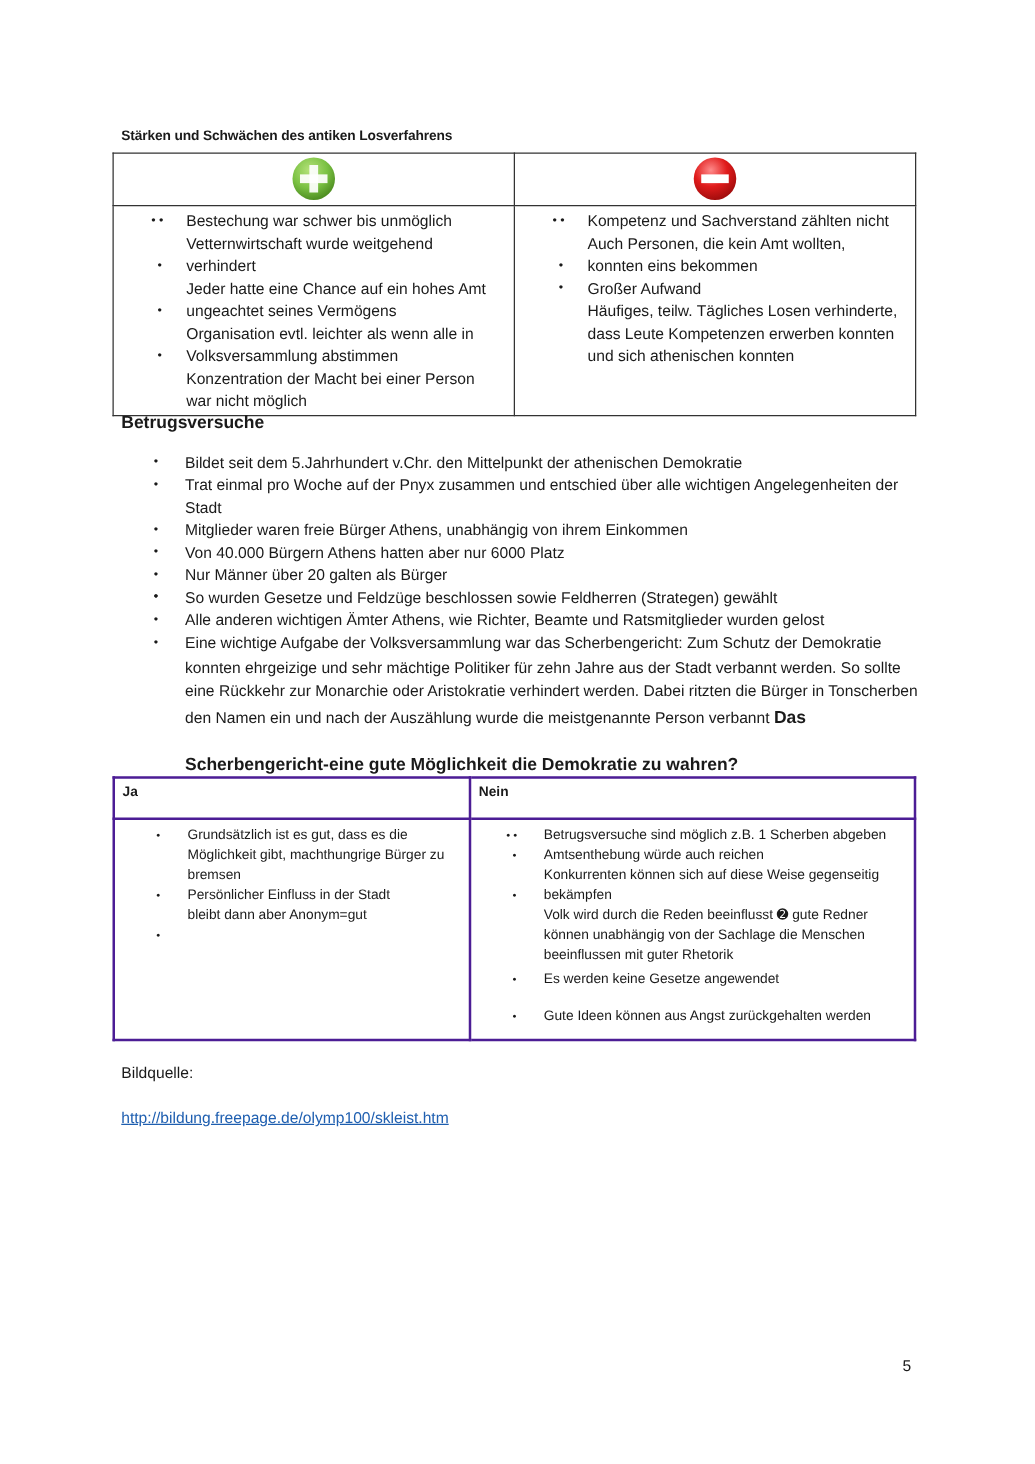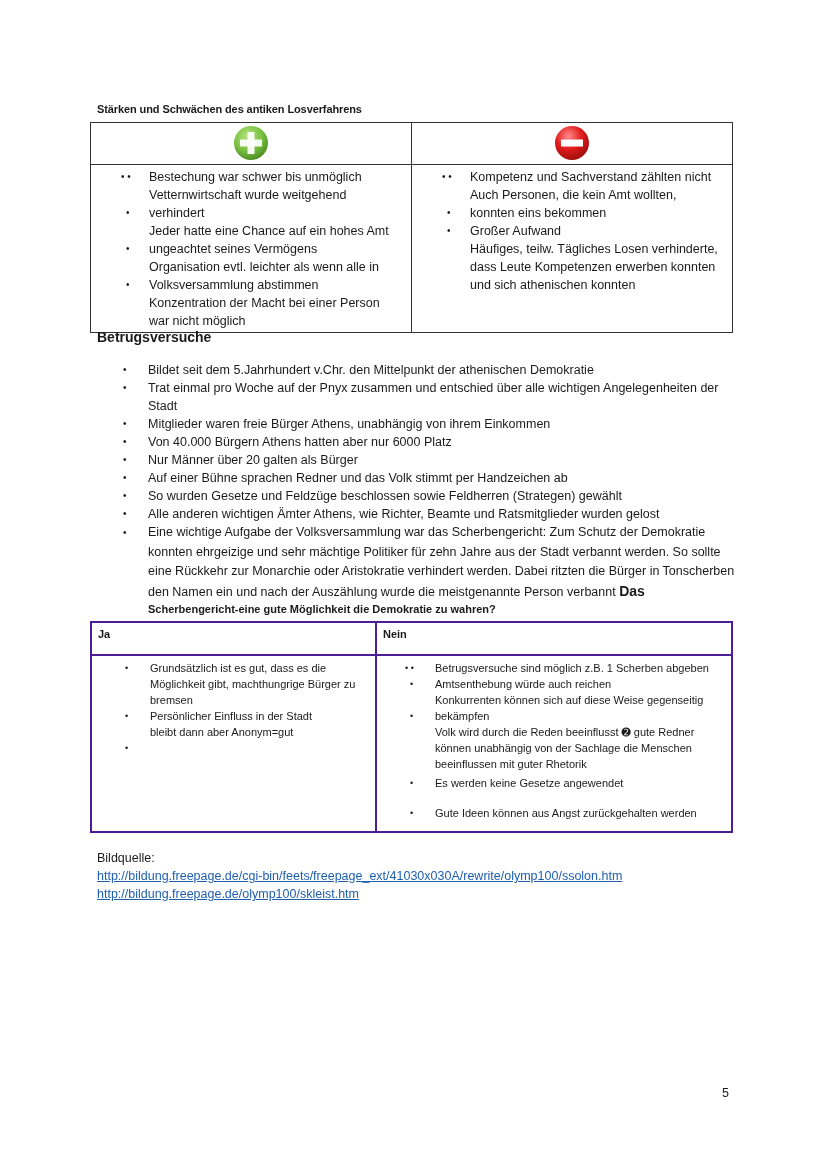--- a/index.html
+++ b/index.html
@@ -20,21 +20,21 @@
   .line .bul { position: absolute; font-size: 10px; line-height: 18px; }
   .line .txt { position: absolute; left: 58px; }
   .t1 .right .line .txt { left: 58px; }
 
   .h-volks { position: absolute; left: 97px; top: 329px; font-weight: bold; font-size: 14px; }
 
   ul.vlist { position: absolute; left: 120px; top: 361px; list-style: none; width: 620px; }
   ul.vlist li { position: relative; padding-left: 28px; line-height: 18px; font-size: 12.5px; }
   ul.vlist li .b { position: absolute; left: 3px; top: 0; font-size: 10px; }
   .inline-bold { font-weight: bold; font-size: 14px; }
-  .q-title { position: absolute; left: 148px; top: 603px; font-weight: bold; font-size: 11px; }
+  .q-title { position: absolute; left: 148px; top: 603px; font-weight: bold; font-size: 14px; }
 
   table.t2 { position: absolute; left: 90px; top: 621px; width: 643px; border-collapse: collapse; }
   table.t2 td { border: 2px solid #4c1d95; vertical-align: top; font-size: 11px; }
   table.t2 td.head { height: 33px; font-weight: bold; padding: 5px 0 0 6px; }
   table.t2 td.left { width: 285px; }
   table.t2 td.body { height: 177px; }
   .l2 { position: relative; height: 16px; line-height: 16px; white-space: nowrap; font-size: 11px; }
   .l2 .bul { position: absolute; font-size: 9px; }
   .l2 .txt { position: absolute; left: 58px; }
 
@@ -162,21 +162,21 @@
     </table>
 
   <div class="h-volks">Betrugsversuche</div>
 
   <ul class="vlist">
     <li><span class="b">•</span><span>Bildet seit dem 5.Jahrhundert v.Chr. den Mittelpunkt der athenischen Demokratie</span></li>
     <li><span class="b">•</span><span>Trat einmal pro Woche auf der Pnyx zusammen und entschied über alle wichtigen Angelegenheiten der Stadt</span></li>
     <li><span class="b">•</span><span>Mitglieder waren freie Bürger Athens, unabhängig von ihrem Einkommen</span></li>
     <li><span class="b">•</span><span>Von 40.000 Bürgern Athens hatten aber nur 6000 Platz</span></li>
     <li><span class="b">•</span><span>Nur Männer über 20 galten als Bürger</span></li>
-    <li><span class="b">•</span><span>Auf einer Bühne sprachen Redner und das Volk stimmt per Handzeichen ab</span></li>
+    <li><span class="b">•</span></li>
     <li><span class="b">•</span><span>So wurden Gesetze und Feldzüge beschlossen sowie Feldherren (Strategen) gewählt</span></li>
     <li><span class="b">•</span><span>Alle anderen wichtigen Ämter Athens, wie Richter, Beamte und Ratsmitglieder wurden gelost</span></li>
     <li style="line-height:19.5px;"><span class="b">•</span><span>Eine wichtige Aufgabe der Volksversammlung war das Scherbengericht: Zum Schutz der Demokratie konnten ehrgeizige und sehr mächtige Politiker für zehn Jahre aus der Stadt verbannt werden. So sollte eine Rückkehr zur Monarchie oder Aristokratie verhindert werden. Dabei ritzten die Bürger in Tonscherben den Namen ein und nach der Auszählung wurde die meistgenannte Person verbannt</span> <span class="inline-bold">Das</span></li>
   </ul>
 
   <div class="q-title">Scherbengericht-eine gute Möglichkeit die Demokratie zu wahren?</div>
 
   <table class="t2">
     <tbody>
         <tr>
@@ -254,17 +254,16 @@
                 <span class="bul" style="left:33px">•</span>
                 <span class="txt">Gute Ideen können aus Angst zurückgehalten werden</span>
               </div>
         </div>
       </td>
     </tr>
   </tbody>
     </table>
 
   <div class="src-label">Bildquelle:</div>
-  <a class="src-link" style="top:869px;">http://bildung.freepage.de/cgi-bin/feets/freepage_ext/41030x030A/rewrite/olymp100/ssolon.htm</a>
   <a class="src-link" style="top:887px;">http://bildung.freepage.de/olymp100/skleist.htm</a>
 
   <div class="pagenum">5</div>
 </div>
 
 </body></html>

